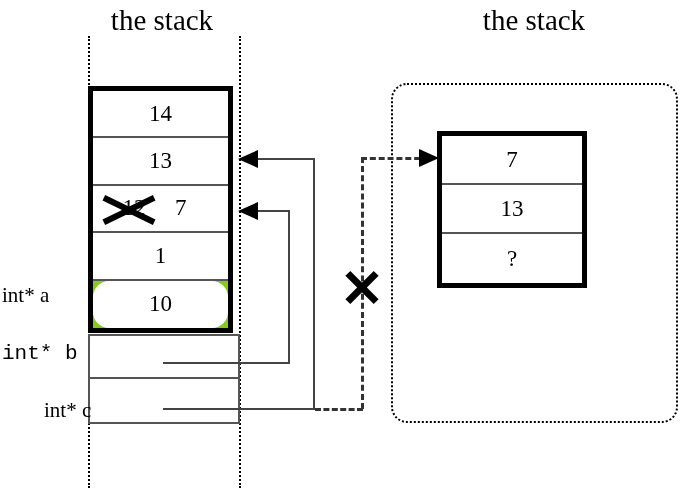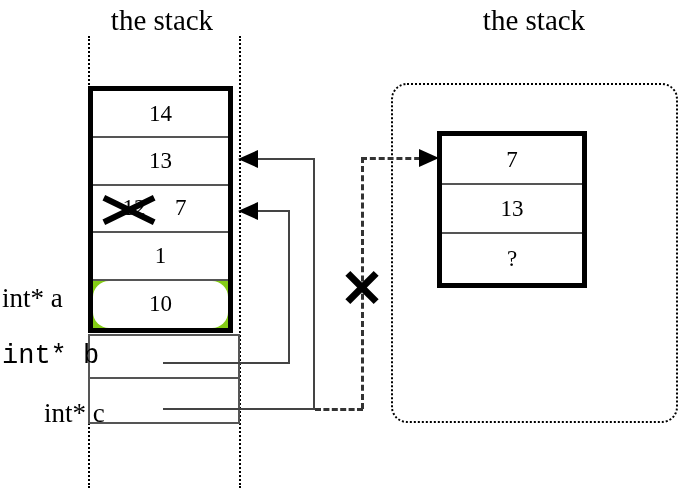--- a/index.html
+++ b/index.html
@@ -120,21 +120,21 @@
     width: 152px;
     box-sizing: border-box;
     border: 2px solid #555;
     background: #fff;
   }
   #ptr-b-box { top: 334px; height: 45px; }
   #ptr-c-box { top: 379px; height: 45px; border-top: none; }
 
   .varlabel {
     position: absolute;
-    font-size: 27px;
+    font-size: 21px;
     line-height: 1;
     white-space: nowrap;
     text-align: left;
   }
   #label-a { left: 2px; top: 285px; }
   #label-b { left: 2px; top: 343px; font-family: Liberation Mono, monospace; }
   #label-c { left: 2px; top: 400px; margin-left: 42px; }
 
   
   #heap-array {

